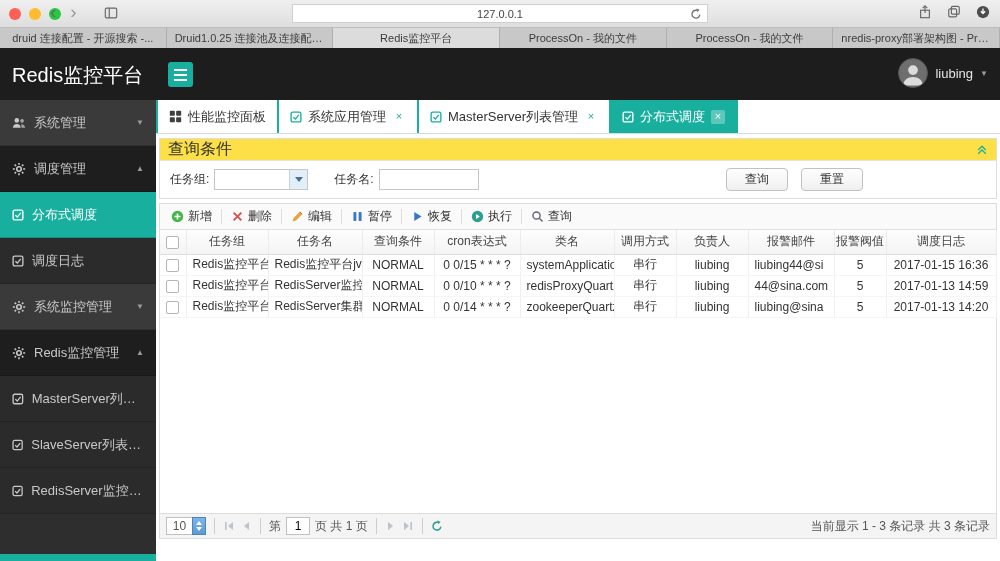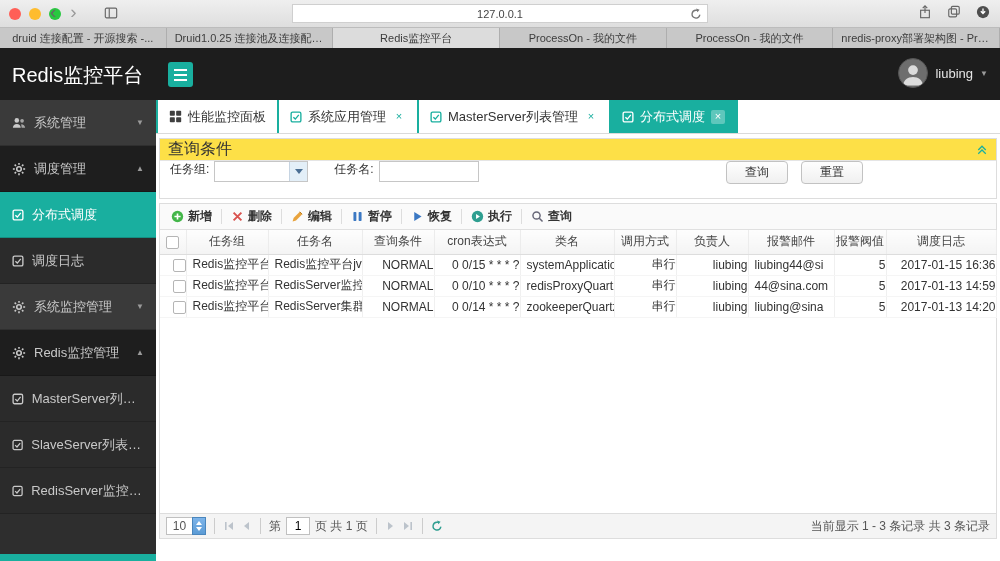--- a/index.html
+++ b/index.html
@@ -72,49 +72,49 @@
   .mtab.active .ticon { color:#fff; }
   .tclose { width:14px; height:14px; border-radius:2px; display:flex; align-items:center;
             justify-content:center; font-size:11px; line-height:1; color:#19af9f; cursor:pointer; }
   .mtab.active .tclose { background:rgba(255,255,255,.3); color:#fff; }
 
   
   .qpanel { margin:4px 3px; border:1px solid #ddd; }
   .qhead { height:22px; background:#fde047; border-bottom:1px solid #e5e5e5; display:flex;
            align-items:center; padding:0 8px; font-size:16px; color:#333; }
   .qcollapse { margin-left:auto; display:flex; cursor:pointer; }
-  .qbody { height:37px; display:flex; align-items:flex-start; padding:0 10px; font-size:12px;
+  .qbody { height:37px; display:flex; align-items:center; padding:0 10px; font-size:12px;
            color:#333; background:#fff; gap:5px; }
   .combo { display:flex; height:21px; border:1px solid #c6c6c6; }
   .combo input { width:74px; height:19px; border:0; outline:none; font-size:12px; padding:0 4px; }
   .combo .arrowbtn { width:18px; background:#e3eff8; border-left:1px solid #c6d4e2; display:flex;
                      align-items:center; justify-content:center; cursor:pointer; }
   .combo .arrowbtn b { width:0; height:0; border-left:4px solid transparent;
                        border-right:4px solid transparent; border-top:5px solid #4a6f94; }
   .txtinput { width:100px; height:21px; border:1px solid #c6c6c6; font-size:12px; padding:0 4px; outline:none; }
   .gap16 { width:16px; }
   .qbtns { margin-left:auto; display:flex; gap:13px; }
   .qspacer { width:118px; }
   .macbtn { height:23px; padding:0 18px; border:1px solid #c2c2c2; border-radius:4px;
             background:linear-gradient(#fefefe,#f0f0f0); font-size:12px; color:#333; cursor:pointer; }
 
   
   .grid { margin:0 3px; border:1px solid #ddd; flex:1 1 auto; display:flex; flex-direction:column; min-height:0; }
   .gtoolbar { flex:0 0 26px; background:#fafafa; border-bottom:1px solid #e0e0e0; display:flex;
-              align-items:center; padding:0 4px;font-weight:bold; }
+              align-items:center; padding:0 4px; }
   .tbtn { display:flex; align-items:center; gap:4px; padding:0 7px; height:22px; font-size:12px;
           color:#333; cursor:pointer; border-radius:2px; }
   .tsep { width:1px; height:15px; background:#ddd; margin:0 2px; }
 
   table.dgrid { width:100%; border-collapse:collapse; table-layout:fixed; font-size:12px; color:#333; }
   .dgrid th { height:24px; font-weight:400; color:#444; background:linear-gradient(#fdfdfd,#f4f4f4);
               border-bottom:1px solid #ddd; border-right:1px solid #ececec; text-align:center;
               white-space:nowrap; overflow:hidden; }
   .dgrid td { height:21px; border-right:1px solid #f0f0f0; border-bottom:1px solid #f5f5f5;
-              text-align:right; white-space:nowrap; overflow:hidden; }
+              text-align:center; white-space:nowrap; overflow:hidden; }
   .dgrid td.al, .dgrid th.al { text-align:left; padding-left:6px; }
   .cb { display:inline-block; width:13px; height:13px; border:1px solid #b5b5b5; border-radius:2px;
         background:#fff; vertical-align:middle; cursor:pointer; }
   .gfill { flex:1 1 auto; background:#fff; }
 
   
   .pager { flex:0 0 25px; background:#f4f4f4; border-top:1px solid #ddd; display:flex;
            align-items:center; padding:0 6px; font-size:12px; color:#555; gap:5px; }
   .psize { display:flex; align-items:center; }
   .psize .pnum { width:26px; height:18px; background:#fff; border:1px solid #c0c0c0;

